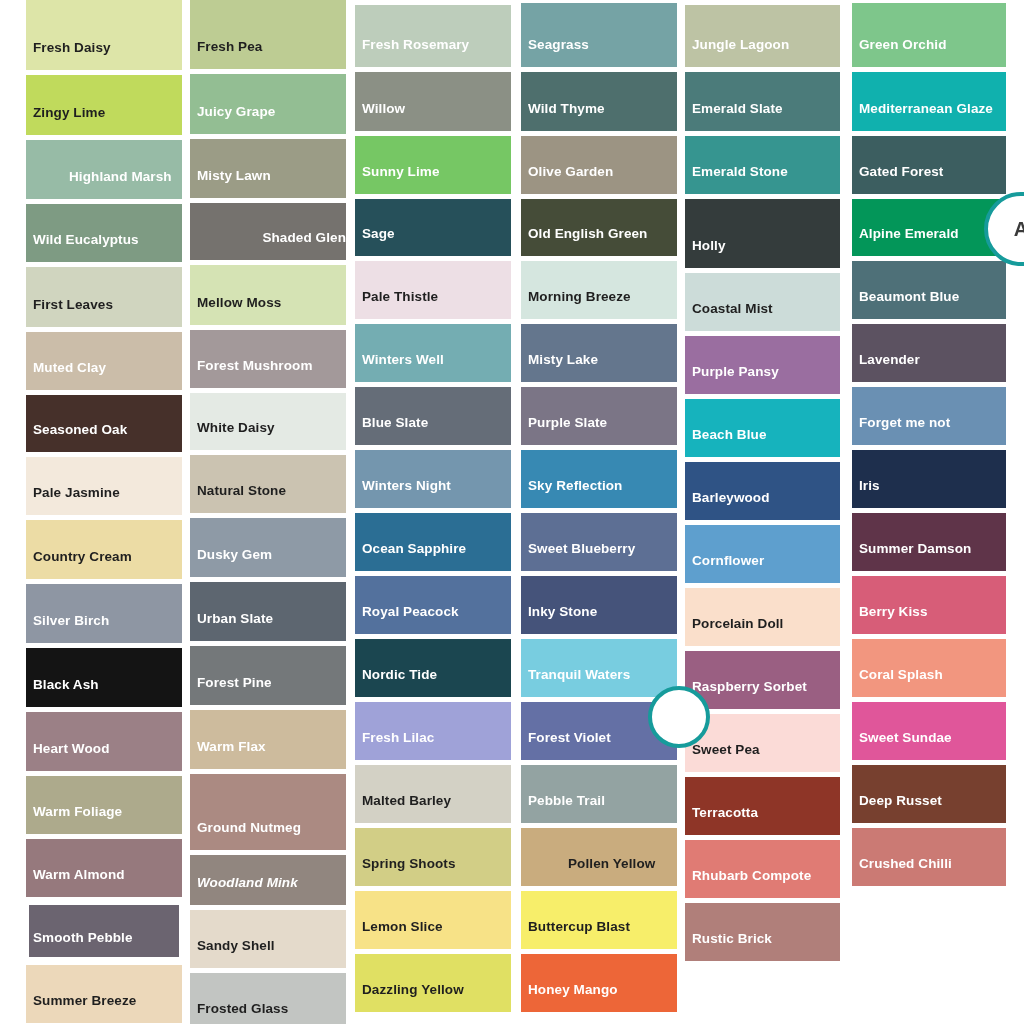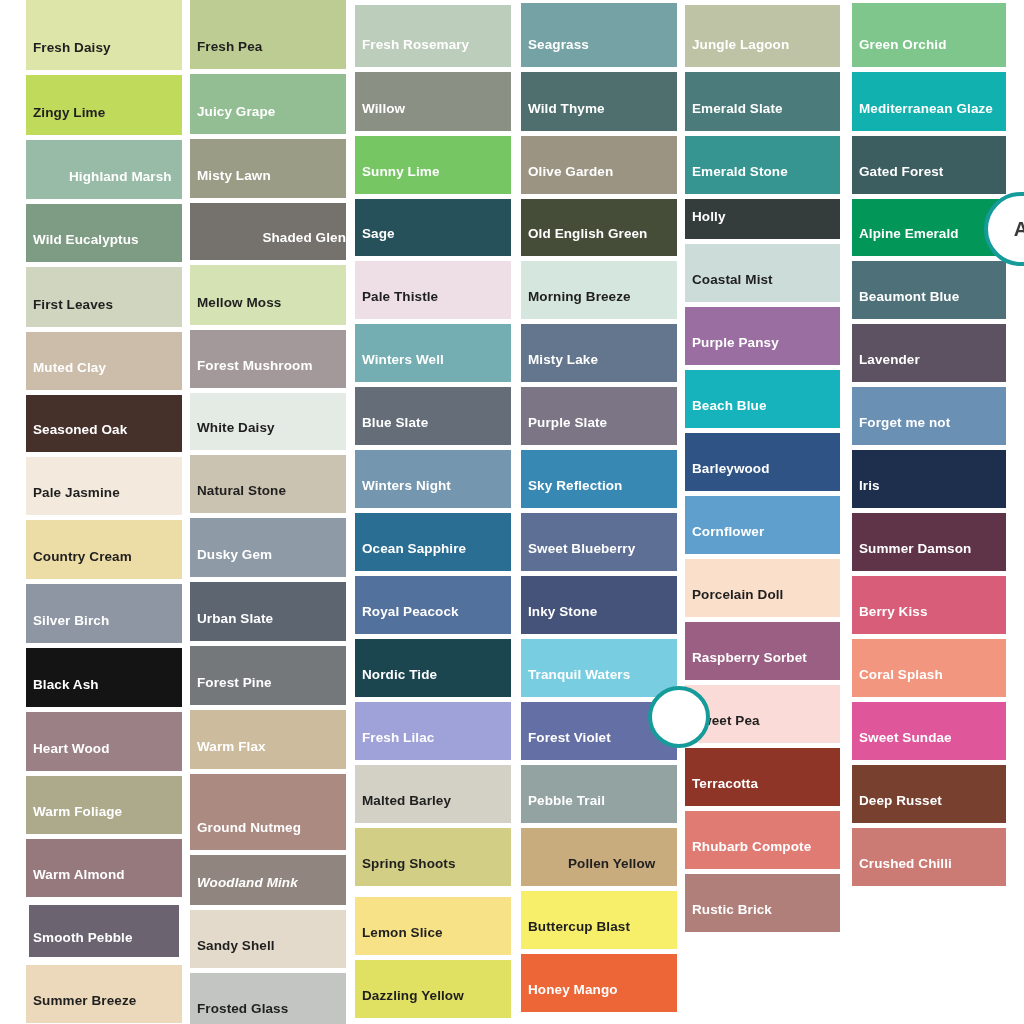--- a/index.html
+++ b/index.html
@@ -227,21 +227,21 @@
       </div>
       <div class="swatch" style="background: rgb(27, 70, 80); height: 58px; margin-bottom: 5px;">
         <span class="swatch-label" style="color: rgb(255, 255, 255);">Nordic Tide</span>
       </div>
       <div class="swatch" style="background: rgb(159, 162, 216); height: 58px; margin-bottom: 5px;">
         <span class="swatch-label" style="color: rgb(255, 255, 255);">Fresh Lilac</span>
       </div>
       <div class="swatch" style="background: rgb(211, 209, 197); height: 58px; margin-bottom: 5px;">
         <span class="swatch-label" style="color: rgb(31, 31, 31);">Malted Barley</span>
       </div>
-      <div class="swatch" style="background: rgb(210, 206, 134); height: 58px; margin-bottom: 11px; align-items: flex-end;">
+      <div class="swatch" style="background: rgb(210, 206, 134); height: 58px; margin-bottom: 5px; align-items: flex-end;">
         <span class="swatch-label" style="color: rgb(31, 31, 31);">Spring Shoots</span>
       </div>
       <div class="swatch" style="background: rgb(247, 226, 135); height: 58px; margin-bottom: 5px;">
         <span class="swatch-label" style="color: rgb(31, 31, 31);">Lemon Slice</span>
       </div>
       <div class="swatch" style="background: rgb(224, 224, 99); height: 58px; margin-bottom: 5px;">
         <span class="swatch-label" style="color: rgb(31, 31, 31);">Dazzling Yellow</span>
       </div>
     </div>
     <div class="swatch-column" style="left: 521px; width: 156px; padding-top: 3px;">
@@ -297,21 +297,21 @@
     <div class="swatch-column" style="left: 685px; width: 155px; padding-top: 5px;">
       <div class="swatch" style="background: rgb(189, 195, 164); height: 62px; margin-bottom: 5px;">
         <span class="swatch-label" style="color: rgb(255, 255, 255);">Jungle Lagoon</span>
       </div>
       <div class="swatch" style="background: rgb(75, 123, 122); height: 59px; margin-bottom: 5px;">
         <span class="swatch-label" style="color: rgb(255, 255, 255);">Emerald Slate</span>
       </div>
       <div class="swatch" style="background: rgb(54, 149, 144); height: 58px; margin-bottom: 5px;">
         <span class="swatch-label" style="color: rgb(255, 255, 255);">Emerald Stone</span>
       </div>
-      <div class="swatch" style="background: rgb(52, 60, 60); height: 40px; margin-bottom: 5px;">
+      <div class="swatch" style="background: rgb(52, 60, 60); height: 69px; margin-bottom: 5px;">
         <span class="swatch-label" style="color: rgb(255, 255, 255);">Holly</span>
       </div>
       <div class="swatch" style="background: rgb(204, 220, 217); height: 58px; margin-bottom: 5px;">
         <span class="swatch-label" style="color: rgb(31, 31, 31);">Coastal Mist</span>
       </div>
       <div class="swatch" style="background: rgb(154, 110, 160); height: 58px; margin-bottom: 5px;">
         <span class="swatch-label" style="color: rgb(255, 255, 255);">Purple Pansy</span>
       </div>
       <div class="swatch" style="background: rgb(22, 179, 189); height: 58px; margin-bottom: 5px;">
         <span class="swatch-label" style="color: rgb(255, 255, 255);">Beach Blue</span>

